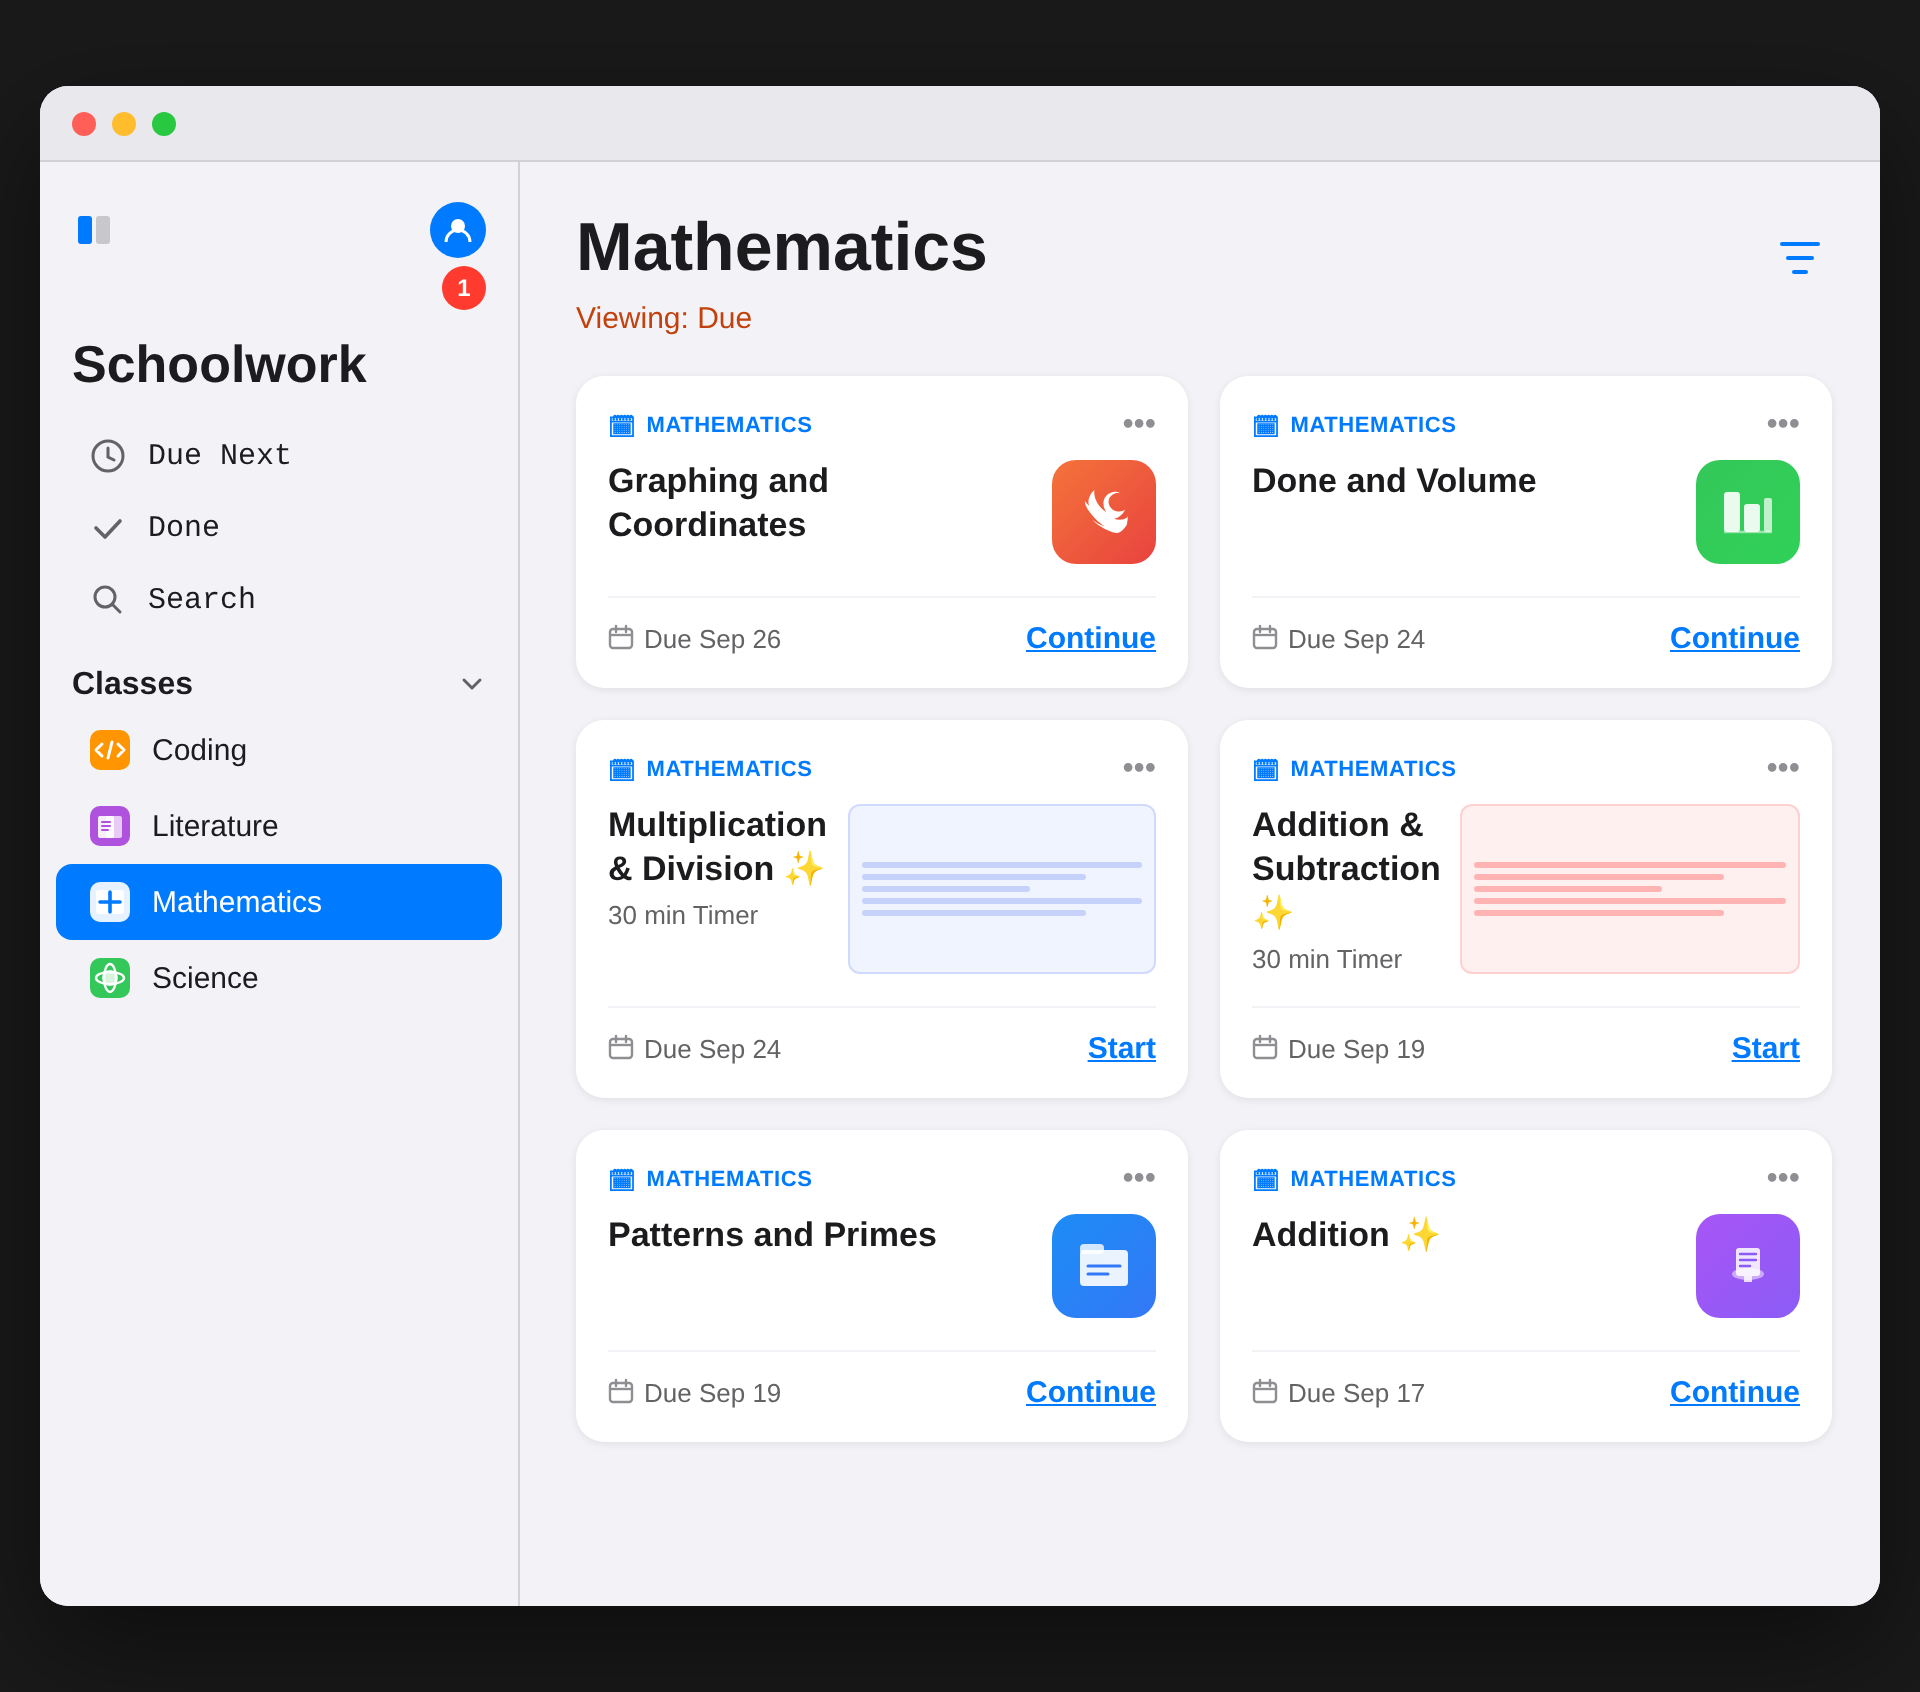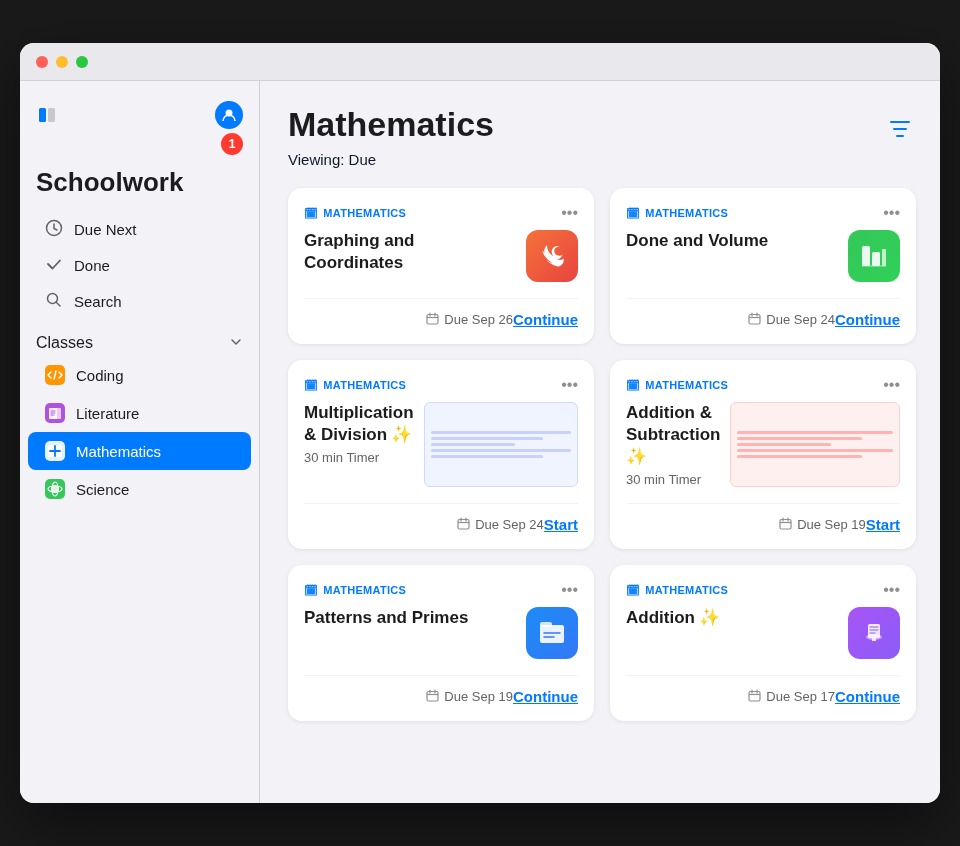--- a/index.html
+++ b/index.html
@@ -106,48 +106,49 @@
       justify-content: center;
     }
     .app-title {
       font-size: 26px;
       font-weight: 700;
       color: #1c1c1e;
       padding: 4px 16px 12px 16px;
     }
     .nav-item {
       display: flex;
-      align-items: flex-end;
+      align-items: center;
       gap: 10px;
       padding: 8px 16px;
       cursor: pointer;
       border-radius: 8px;
       margin: 0 8px;
       color: #1c1c1e;
       font-size: 15px;
       font-weight: 500;
+      font-family: Liberation Mono, monospace;
     }
     .nav-icon {
       width: 20px;
       height: 20px;
       display: flex;
       align-items: center;
       justify-content: center;
       color: #636366;
       font-size: 16px;
     }
     .section-header {
       display: flex;
       align-items: center;
       justify-content: space-between;
       padding: 16px 16px 4px 16px;
     }
     .classes-header {
       font-size: 16px;
-      font-weight: 400;
+      font-weight: 700;
       color: #1c1c1e;
     }
     .chevron-icon {
       color: #636366;
       font-size: 14px;
       cursor: pointer;
     }
     .class-item {
       display: flex;
       align-items: center;
@@ -205,21 +206,21 @@
       display: flex;
       align-items: center;
       justify-content: center;
       color: #007aff;
       font-size: 20px;
       cursor: pointer;
       margin-top: 8px;
     }
     .viewing-label {
       font-size: 15px;
-      color: #0f172a;
+      color: #c2410c;
       margin-bottom: 20px;
     }
     .cards-grid {
       display: grid;
       grid-template-columns: 1fr 1fr;
       gap: 16px;
     }
     .assignment-card {
       background: white;
       border-radius: 14px;
@@ -290,21 +291,21 @@
       height: 3px;
       background: #c7d2fa;
       border-radius: 2px;
     }
     .thumb-line.short { width: 60%; }
     .thumb-line.medium { width: 80%; }
     .thumb-line.full { width: 100%; }
     .card-footer {
       display: flex;
       align-items: center;
-      justify-content: flex-end;
+      justify-content: space-between;
       border-top: 1px solid #f2f2f7;
       padding-top: 12px;
     }
     .card-due {
       display: flex;
       align-items: center;
       gap: 5px;
       font-size: 13px;
       color: #636366;
     }

